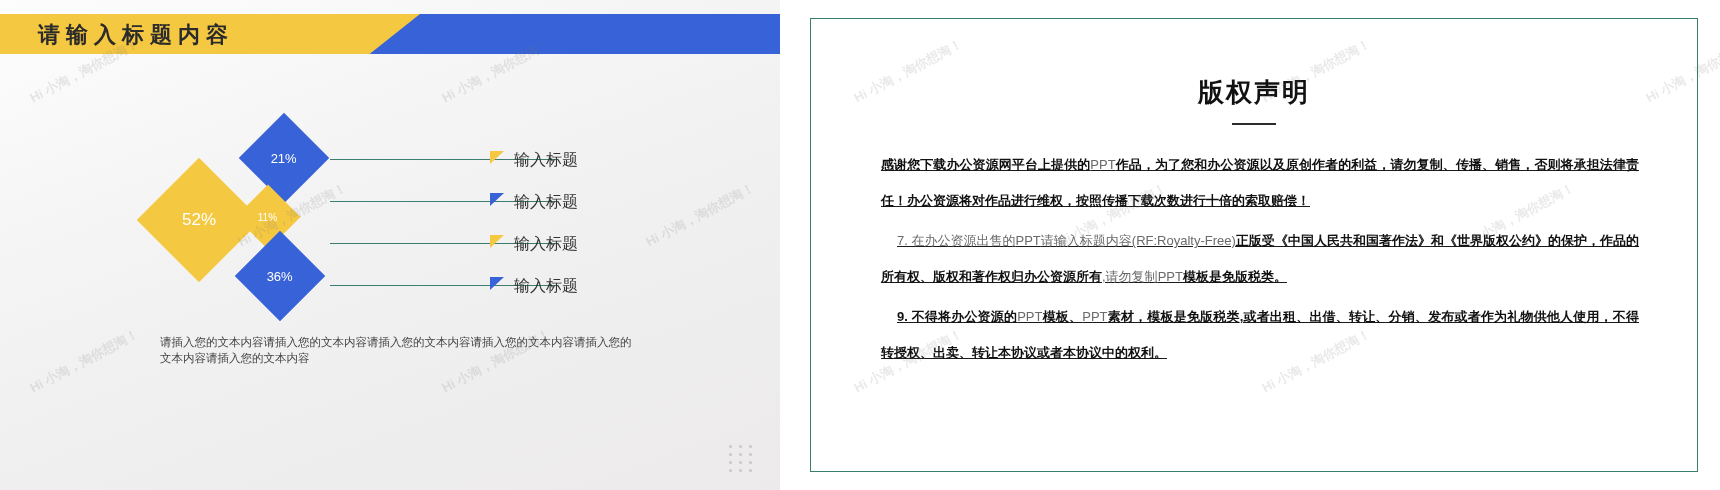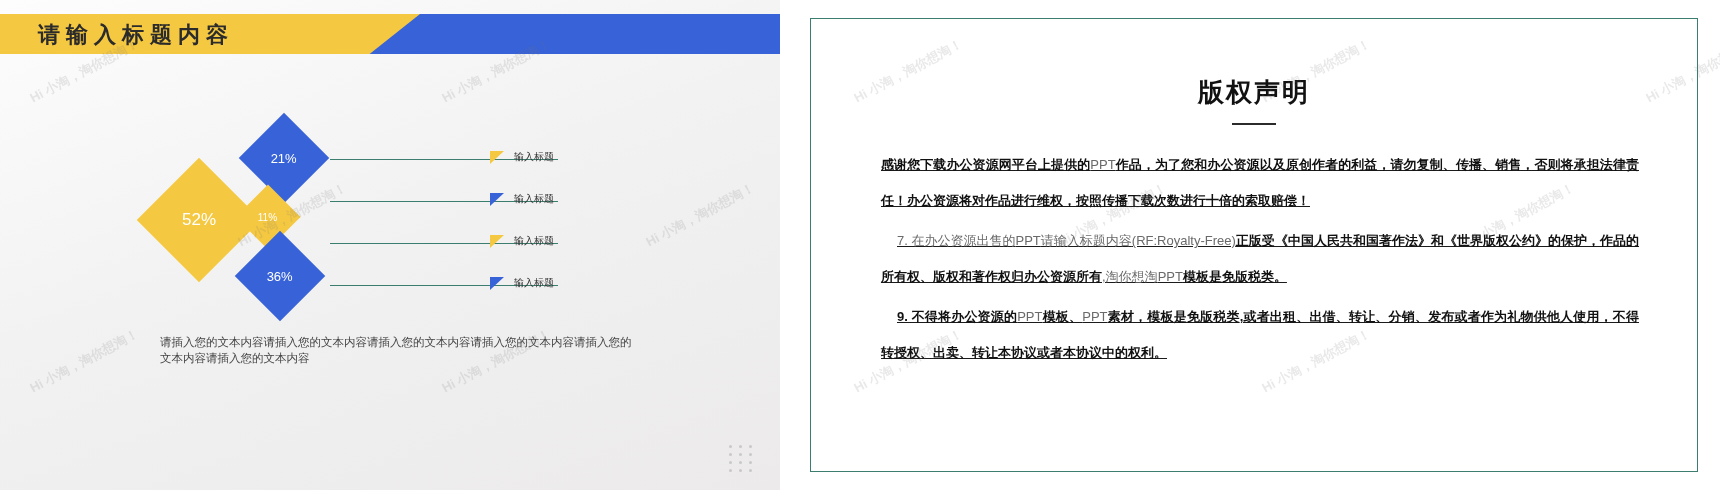--- a/index.html
+++ b/index.html
@@ -132,21 +132,21 @@
     border-left: 14px solid #f5c842;
     border-bottom: 13px solid transparent;
   }
   .legend-mark.blue i {
     border-left-color: #3762d8;
   }
   .legend-label {
     position: absolute;
     left: 184px;
     top: 10px;
-    font-size: 10px;
+    font-size: 16px;
     color: #333;
     white-space: nowrap;
   }
 
   .left-paragraph {
     position: absolute;
     left: 160px;
     top: 334px;
     width: 480px;
     font-size: 11.5px;
@@ -315,21 +315,21 @@
   <div class="slide-right">
     <div class="right-frame">
       <div class="right-title">版权声明</div>
       <div class="title-rule"></div>
 
       <div class="right-body">
         <p class="para bold">
           <span class="b">感谢您下载办公资源网平台上提供的</span><span class="g">PPT</span><span class="b">作品，为了您和办公资源以及原创作者的利益，请勿复制、传播、销售，否则将承担法律责任！办公资源将对作品进行维权，按照传播下载次数进行十倍的索取赔偿！</span>
         </p>
         <p class="para indent">
-          <span class="g">7. 在办公资源出售的</span><span class="g">PPT</span><span class="g">请输入标题内容</span><span class="g">(RF:Royalty-Free)</span><span class="b">正版受《中国人民共和国著作法》和《世界版权公约》的保护，作品的所有权、版权和著作权归办公资源所有</span><span class="g">,淘你想淘</span><span class="g">PPT</span><span class="b">模板是免版税类。</span>
+          <span class="g">7. 在办公资源出售的</span><span class="g">PPT</span><span class="g">请输入标题内容</span><span class="g">(RF:Royalty-Free)</span><span class="b">正版受《中国人民共和国著作法》和《世界版权公约》的保护，作品的所有权、版权和著作权归办公资源所有</span><span class="g">,请勿复制</span><span class="g">PPT</span><span class="b">模板是免版税类。</span>
         </p>
         <p class="para indent">
           <span class="b">9. 不得将办公资源的</span><span class="g">PPT</span><span class="b">模板、</span><span class="g">PPT</span><span class="b">素材，模板是免版税类</span><span class="b">,或者出租、出借、转让、分销、发布或者作为礼物供他人使用，不得转授权、出卖、转让本协议或者本协议中的权利。</span>
         </p>
       </div>
     </div>
   </div>
 
   <div id="wm-layer">
       <div class="wm" style="left: 24px; top: 62px;">Hi 小淘，淘你想淘！</div>

